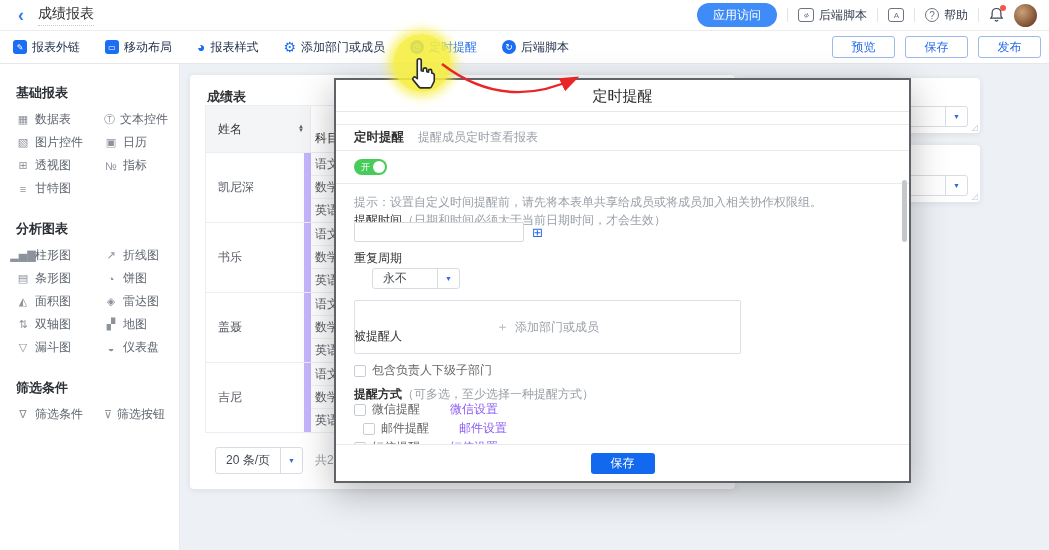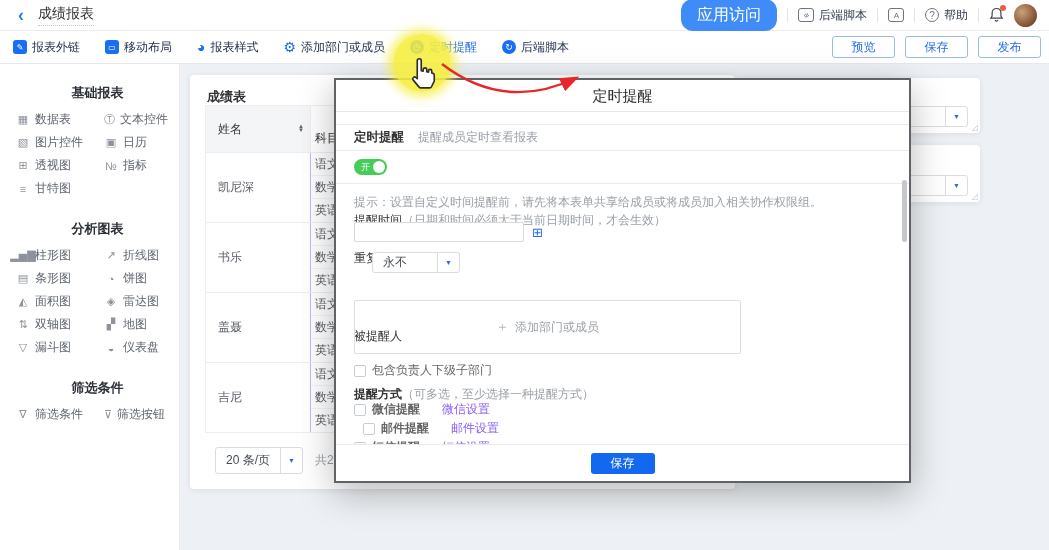--- a/index.html
+++ b/index.html
@@ -7,22 +7,22 @@
   body { font-family:"Liberation Sans","DejaVu Sans",sans-serif; font-size:12px; color:#333;
          background:#edf0f4; position:relative; }
 
   
   #app-header { position:absolute; left:0; top:0; width:1049px; height:31px; background:#fff;
     border-bottom:1px solid #ececec; display:flex; align-items:center; z-index:30; }
   .back-btn { color:#3377f6; font-size:18px; font-weight:bold; margin-left:18px; cursor:pointer; line-height:1; }
   .doc-title { font-size:14px; color:#333; margin-left:14px; padding-bottom:2px;
     border-bottom:1px dotted #c9c9c9; }
   .header-right { margin-left:auto; display:flex; align-items:center; gap:10px; padding-right:12px; }
-  .pill-btn { background:#3f8cf8; color:#fff; border:none; border-radius:12px; height:32px;
-    padding:0 16px; font-size:16px; cursor:pointer; }
+  .pill-btn { background:#3f8cf8; color:#fff; border:none; border-radius:12px; height:24px;
+    padding:0 16px; font-size:12px; cursor:pointer; }
   .hsep { width:1px; height:14px; background:#e3e3e3; }
   .hr-item { display:flex; align-items:center; gap:5px; color:#35404f; cursor:pointer; }
   .mini-sq { display:inline-flex; align-items:center; justify-content:center; width:16px; height:14px;
     border:1px solid #6b7482; border-radius:3px; font-size:8px; color:#6b7482; letter-spacing:-1px; }
   .q-circle { display:inline-flex; align-items:center; justify-content:center; width:14px; height:14px;
     border:1px solid #6b7482; border-radius:50%; font-size:10px; color:#6b7482; }
   .bell-wrap { position:relative; cursor:pointer; display:flex; }
   .bell-dot { position:absolute; right:-2px; top:-2px; width:6px; height:6px; border-radius:50%; background:#f2574a; }
   .avatar { width:23px; height:23px; border-radius:50%; cursor:pointer;
     background:radial-gradient(circle at 35% 35%, #caa27a, #8a5a3b 60%, #4e3categories123 100%);
@@ -39,21 +39,21 @@
   .tic-txt { color:#1a6df5; font-size:14px; line-height:1; }
   .tic-circ { display:inline-flex; align-items:center; justify-content:center; width:14px; height:14px;
     background:#1a6df5; border-radius:50%; color:#fff; font-size:9px; line-height:1; }
   #toolbar-actions { margin-left:auto; display:flex; gap:10px; padding-right:8px; }
   .ghost-btn { width:63px; height:22px; background:#fff; border:1px solid #9db9ec; border-radius:3px;
     color:#2a6ce8; font-size:12px; cursor:pointer; }
 
   
   #sidebar { position:absolute; left:0; top:64px; width:180px; height:486px; background:#fff;
     border-right:1px solid #e9ebee; z-index:10; }
-  .sb-sec-title { font-weight:bold; font-size:13px; color:#2b2f36; margin:20px 0 6px 16px;text-align:center; }
+  .sb-sec-title { font-weight:bold; font-size:13px; color:#2b2f36; margin:20px 0 6px 16px; }
   .sb-grid { display:grid; grid-template-columns:88px 76px; }
   .sb-item { display:flex; align-items:center; gap:5px; height:23px; color:#5f6670; cursor:pointer;
     margin-left:16px; white-space:nowrap; }
   .sb-item .sb-ic { color:#8d939d; font-size:11px; width:14px; display:inline-flex; justify-content:center; }
 
   
   #canvas { position:absolute; left:180px; top:64px; width:869px; height:486px; background:#edf0f4; }
 
   
   #table-panel { position:absolute; left:10px; top:11px; width:545px; height:414px; background:#fff;
@@ -61,21 +61,21 @@
   .panel-title { position:absolute; left:17px; top:13px; font-size:13px; font-weight:bold; color:#333; }
   .tbl { position:absolute; left:15px; top:30px; width:515px; border:1px solid #eceef1; }
   .tbl-head { display:flex; height:47px; border-bottom:1px solid #eceef1; }
   .th-name { width:105px; background:#f4f5f7; display:flex; align-items:center; justify-content:space-between;
     padding:0 6px 0 12px; color:#333; border-right:1px solid #eceef1; }
   .sort-ic { display:inline-flex; flex-direction:column; line-height:.6; color:#5a6472; font-size:6px; cursor:pointer; }
   .th-subj { flex:1; display:flex; align-items:flex-end; padding:0 0 5px 4px; color:#333; }
   .tgroup { display:flex; border-bottom:1px solid #eceef1; }
   .tgroup:last-child { border-bottom:none; }
   .td-name { width:105px; display:flex; align-items:center; padding-left:12px; color:#5a5e66;
-    border-right:1px solid #c4b5fd; }
+    border-right:7px solid #c4b5fd; }
   .td-subjects { flex:1; display:flex; flex-direction:column; }
   .td-subj { height:23px; line-height:23px; padding-left:4px; color:#5a5e66; border-bottom:1px solid #f0f2f4; }
   .td-subj:last-child { border-bottom:none; }
   .pager { position:absolute; left:25px; top:372px; display:flex; align-items:center; gap:12px; }
   .select-box { display:flex; align-items:stretch; border:1px solid #d8dce5; border-radius:3px; background:#fff; cursor:pointer; }
   .select-box .sel-val { padding:0 10px; display:flex; align-items:center; color:#454a52; }
   .select-box .sel-arrow { width:22px; display:flex; align-items:center; justify-content:center;
     border-left:1px solid #d8dce5; color:#2a6ce8; font-size:7px; }
   .pager .select-box { height:27px; }
   .pager-total { color:#9aa0a8; }
@@ -106,33 +106,33 @@
   .toggle .t-label { position:absolute; left:7px; top:2px; color:#fff; font-size:9px; }
   .toggle .t-knob { position:absolute; right:2px; top:2px; width:12px; height:12px; border-radius:50%; background:#fff; }
   .hint { top:82px; color:#9aa0a8; }
   .fld-label { color:#333; }
   .fld-note { color:#9aa0a8; }
   .lbl-time { top:100px; }
   .row-time { top:110px; display:flex; align-items:center; gap:8px; }
   .text-input { width:170px; height:20px; border:1px solid #d9d9d9; border-radius:2px; background:#fff; }
   .date-ic { color:#2a6ce8; font-size:13px; line-height:1; cursor:pointer; }
   .lbl-repeat { top:138px; }
-  .row-repeat { top:140px;padding-left:18px; }
+  .row-repeat { top:156px;padding-left:18px; }
   .row-repeat .select-box { height:21px; width:88px; }
   .row-repeat .sel-val { flex:1; }
   .lbl-recip { top:176px;margin-top:40px; }
   .add-box { top:188px; width:387px; height:54px; border:1px solid #dcdfe6; border-radius:2px;
     display:flex; align-items:center; justify-content:center; gap:6px; color:#9aa0a8; cursor:pointer; }
   .plus-ic { color:#b6bac1; font-size:13px; }
   .chk-row { display:flex; align-items:center; gap:6px; color:#666; }
   .checkbox { width:12px; height:12px; border:1px solid #c7ccd4; border-radius:2px; background:#fff; cursor:pointer; }
   .row-include { top:250px; }
   .lbl-method { top:274px; }
   .method-row { height:17px; display:flex; align-items:center; }
-  .method-row .chk-row { width:88px;font-weight:bold; }
+  .method-row .chk-row { width:96px; }
   .method-link { color:#8b5cf6; cursor:pointer; }
   .modal-footer { position:absolute; left:0; right:0; bottom:0; height:37px; border-top:1px solid #ebebeb;
     display:flex; justify-content:center; }
   .save-btn { margin-top:8px; width:64px; height:21px; background:#1269f0; color:#fff; border:none;
     border-radius:3px; font-size:12px; cursor:pointer; }
   .modal-scrollthumb { position:absolute; right:2px; top:100px; width:5px; height:62px;
     background:#c5c7cb; border-radius:3px; }
 
   
   #highlight-circle { position:absolute; left:393px; top:34px; width:58px; height:58px; border-radius:50%;

